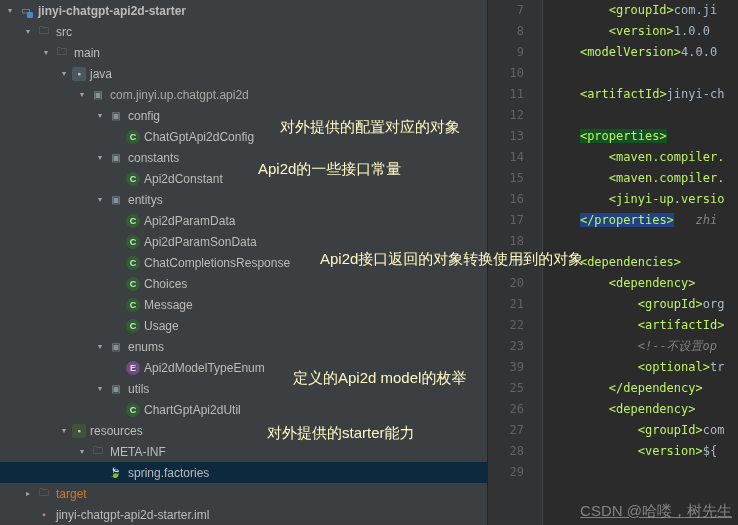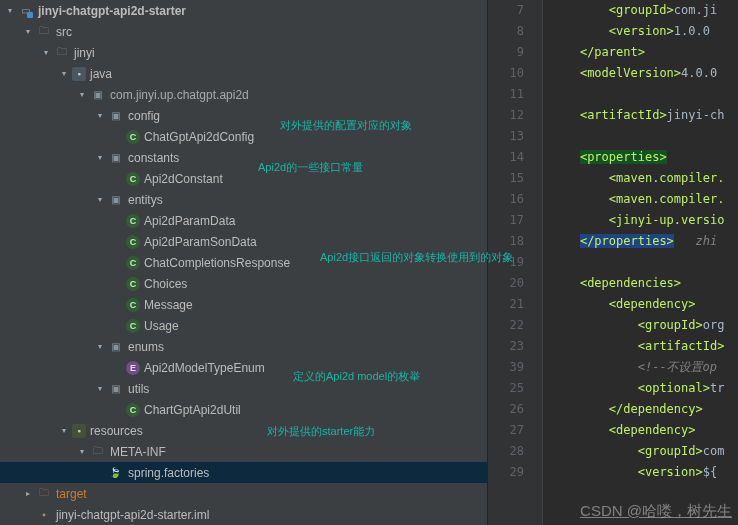--- a/index.html
+++ b/index.html
@@ -85,22 +85,22 @@
   overflow: hidden;
 }
 .code-line { height: 21px; line-height: 21px; white-space: pre; }
 .tag-b { color: #bef264; }
 .txt { color: #a9b7c6; }
 .cmt { color: #808080; font-style: italic; }
 .hl { background: #214283; margin-top: 39px; }
 .hl2 { background: #155221; }
 .annot {
   position: absolute;
-  color: #14b8a6;
-  font-size: 11px;
+  color: #fef9c3;
+  font-size: 15px;
   font-family: "Microsoft YaHei", sans-serif;
   font-weight: normal;
   z-index: 10;
   pointer-events: none;
 }
 .watermark {
   position: absolute;
   right: 6px;
   bottom: 4px;
   color: rgba(200,200,200,0.55);
@@ -119,21 +119,21 @@
     <span class="label" style="font-weight:bold">jinyi-chatgpt-api2d-starter</span>
   </div>
   <div class="tree-item" style="padding-left:22px">
     <span class="arrow">▾</span>
     <span class="icon icon-folder-open">🗀</span>
     <span class="label">src</span>
   </div>
   <div class="tree-item" style="padding-left:40px">
     <span class="arrow">▾</span>
     <span class="icon icon-folder-open">🗀</span>
-    <span class="label">jinyi</span>
+    <span class="label">main</span>
   </div>
   <div class="tree-item" style="padding-left:58px">
     <span class="arrow">▾</span>
     <span class="icon icon-src">▪</span>
     <span class="label">java</span>
   </div>
   <div class="tree-item" style="padding-left:76px">
     <span class="arrow">▾</span>
     <span class="icon icon-package">▣</span>
     <span class="label label-pkg">com.jinyi.up.chatgpt.api2d</span>
@@ -251,21 +251,20 @@
     <div class="gutter-line">39</div>
     <div class="gutter-line">25</div>
     <div class="gutter-line">26</div>
     <div class="gutter-line">27</div>
     <div class="gutter-line">28</div>
     <div class="gutter-line">29</div>
   </div>
   <div class="code">
     <div class="code-line">        <span class="tag-b">&lt;groupId&gt;</span><span class="txt">com.ji</span></div>
     <div class="code-line">        <span class="tag-b">&lt;version&gt;</span><span class="txt">1.0.0</span></div>
-    <div class="code-line">    <span class="tag-b">&lt;/parent&gt;</span></div>
     <div class="code-line">    <span class="tag-b">&lt;modelVersion&gt;</span><span class="txt">4.0.0</span></div>
     <div class="code-line"></div>
     <div class="code-line">    <span class="tag-b">&lt;artifactId&gt;</span><span class="txt">jinyi-ch</span></div>
     <div class="code-line"></div>
     <div class="code-line">    <span class="tag-b hl2">&lt;properties&gt;</span></div>
     <div class="code-line">        <span class="tag-b">&lt;maven.compiler.</span></div>
     <div class="code-line">        <span class="tag-b">&lt;maven.compiler.</span></div>
     <div class="code-line">        <span class="tag-b">&lt;jinyi-up.versio</span></div>
     <div class="code-line">    <span class="tag-b hl">&lt;/properties&gt;</span><span class="cmt">   zhi</span></div>
     <div class="code-line"></div>

